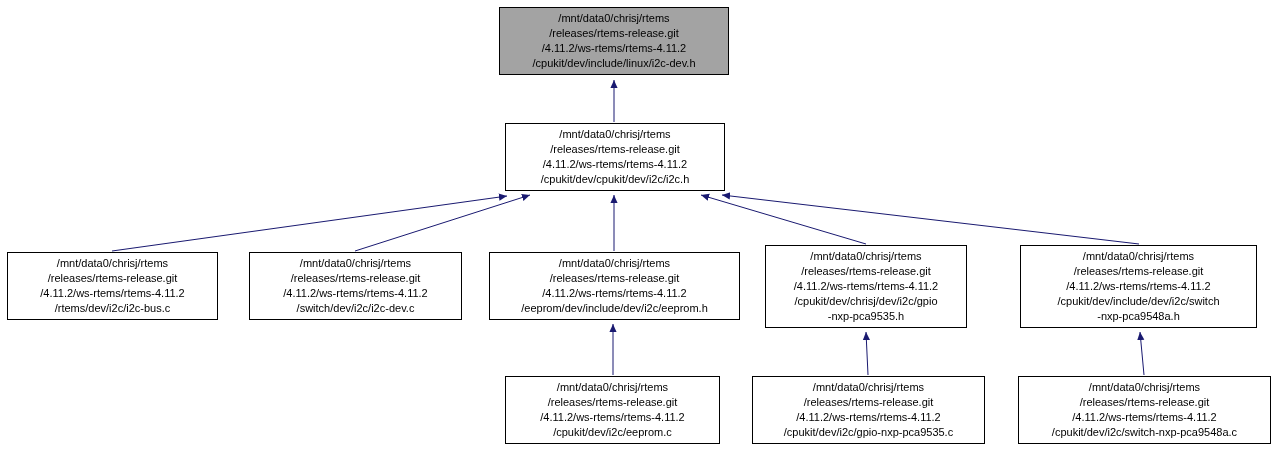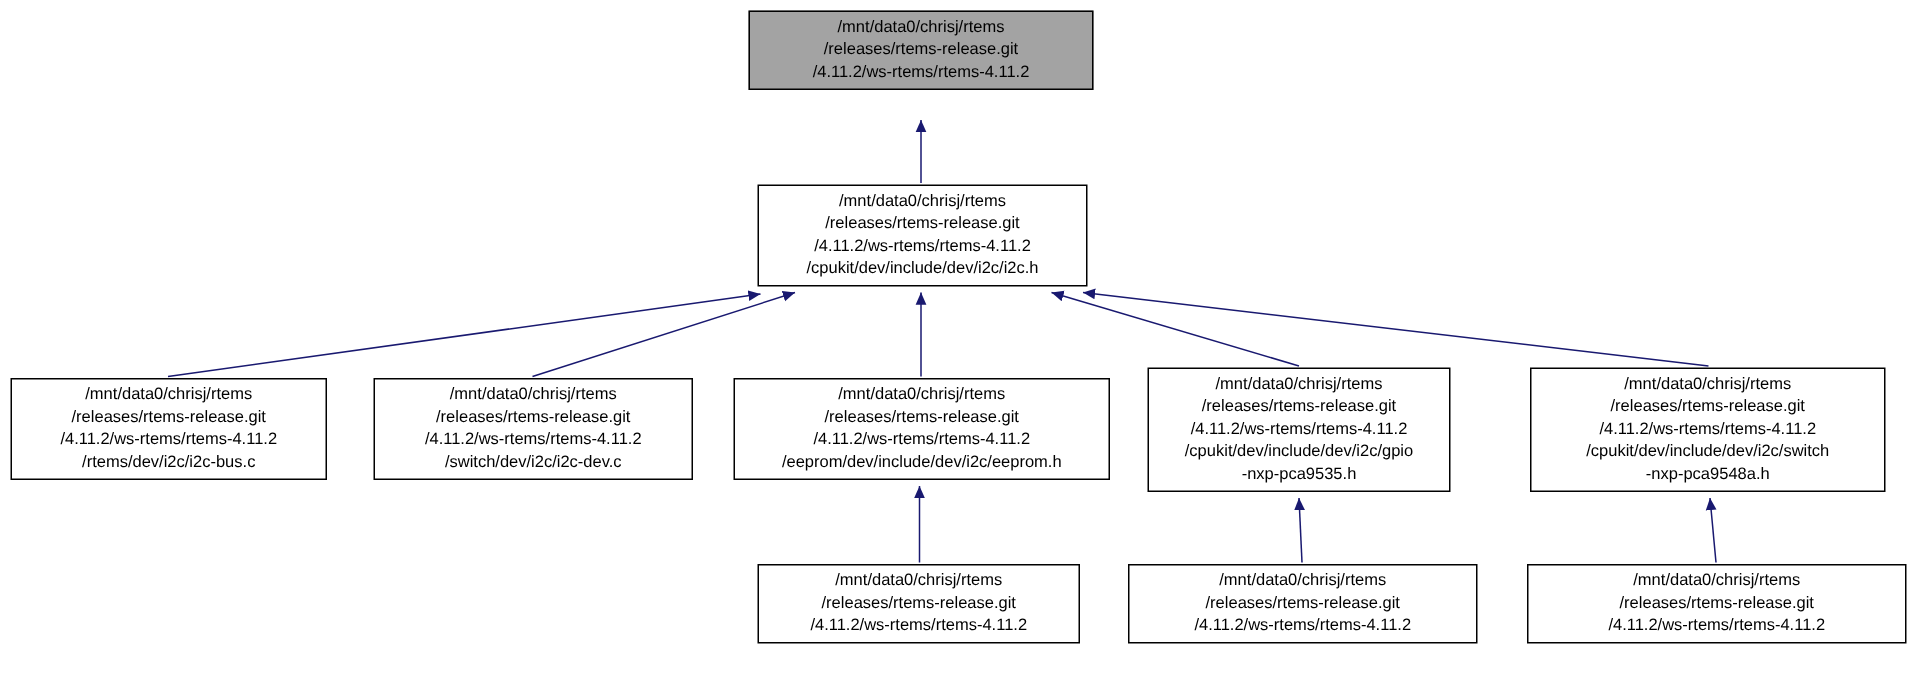--- a/index.html
+++ b/index.html
@@ -59,27 +59,28 @@
     <path d="M1139 244 L722 195" stroke="#191970" stroke-width="1" fill="none" marker-end="url(#arrow)"></path>
     <path d="M613 375 L613 324" stroke="#191970" stroke-width="1" fill="none" marker-end="url(#arrow)"></path>
     <path d="M868 375 L866 332" stroke="#191970" stroke-width="1" fill="none" marker-end="url(#arrow)"></path>
     <path d="M1144 375 L1140 332" stroke="#191970" stroke-width="1" fill="none" marker-end="url(#arrow)"></path>
   </svg>
 
   <div class="node root" style="left:499px; top:7px; width:230px;">
     <div>/mnt/data0/chrisj/rtems</div>
     <div>/releases/rtems-release.git</div>
     <div>/4.11.2/ws-rtems/rtems-4.11.2</div>
+    <div>/cpukit/dev/include/linux/i2c-dev.h</div>
   </div>
 
   <div class="node" style="left:505px; top:123px; width:220px;">
     <div>/mnt/data0/chrisj/rtems</div>
     <div>/releases/rtems-release.git</div>
     <div>/4.11.2/ws-rtems/rtems-4.11.2</div>
-    <div>/cpukit/dev/include/dev/i2c/i2c.h</div>
+    <div>/cpukit/dev/cpukit/dev/i2c/i2c.h</div>
   </div>
 
   <div class="node" style="left:7px; top:252px; width:211px;">
     <div>/mnt/data0/chrisj/rtems</div>
     <div>/releases/rtems-release.git</div>
     <div>/4.11.2/ws-rtems/rtems-4.11.2</div>
     <div>/rtems/dev/i2c/i2c-bus.c</div>
   </div>
 
   <div class="node" style="left:249px; top:252px; width:213px;">
@@ -93,43 +94,46 @@
     <div>/mnt/data0/chrisj/rtems</div>
     <div>/releases/rtems-release.git</div>
     <div>/4.11.2/ws-rtems/rtems-4.11.2</div>
     <div>/eeprom/dev/include/dev/i2c/eeprom.h</div>
   </div>
 
   <div class="node" style="left:765px; top:245px; width:202px;">
     <div>/mnt/data0/chrisj/rtems</div>
     <div>/releases/rtems-release.git</div>
     <div>/4.11.2/ws-rtems/rtems-4.11.2</div>
-    <div>/cpukit/dev/include/dev/i2c/gpio</div>
+    <div>/cpukit/dev/chrisj/dev/i2c/gpio</div>
     <div>-nxp-pca9535.h</div>
   </div>
 
   <div class="node" style="left:1020px; top:245px; width:237px;">
     <div>/mnt/data0/chrisj/rtems</div>
     <div>/releases/rtems-release.git</div>
     <div>/4.11.2/ws-rtems/rtems-4.11.2</div>
     <div>/cpukit/dev/include/dev/i2c/switch</div>
     <div>-nxp-pca9548a.h</div>
   </div>
 
   <div class="node" style="left:505px; top:376px; width:215px;">
     <div>/mnt/data0/chrisj/rtems</div>
     <div>/releases/rtems-release.git</div>
     <div>/4.11.2/ws-rtems/rtems-4.11.2</div>
+    <div>/cpukit/dev/i2c/eeprom.c</div>
   </div>
 
   <div class="node" style="left:752px; top:376px; width:233px;">
     <div>/mnt/data0/chrisj/rtems</div>
     <div>/releases/rtems-release.git</div>
     <div>/4.11.2/ws-rtems/rtems-4.11.2</div>
+    <div>/cpukit/dev/i2c/gpio-nxp-pca9535.c</div>
   </div>
 
   <div class="node" style="left:1018px; top:376px; width:253px;">
     <div>/mnt/data0/chrisj/rtems</div>
     <div>/releases/rtems-release.git</div>
     <div>/4.11.2/ws-rtems/rtems-4.11.2</div>
+    <div>/cpukit/dev/i2c/switch-nxp-pca9548a.c</div>
   </div>
 
 </div>
 
 </body></html>

